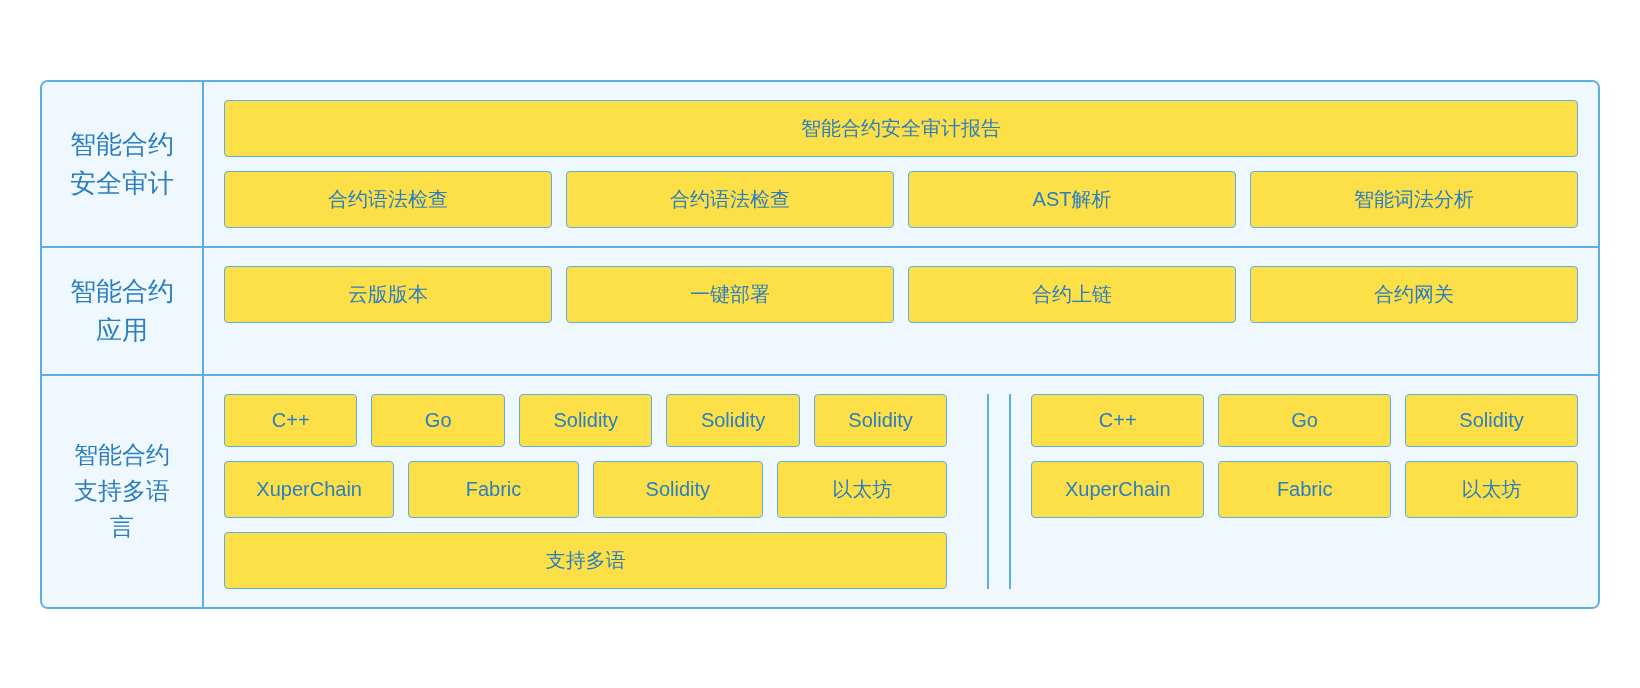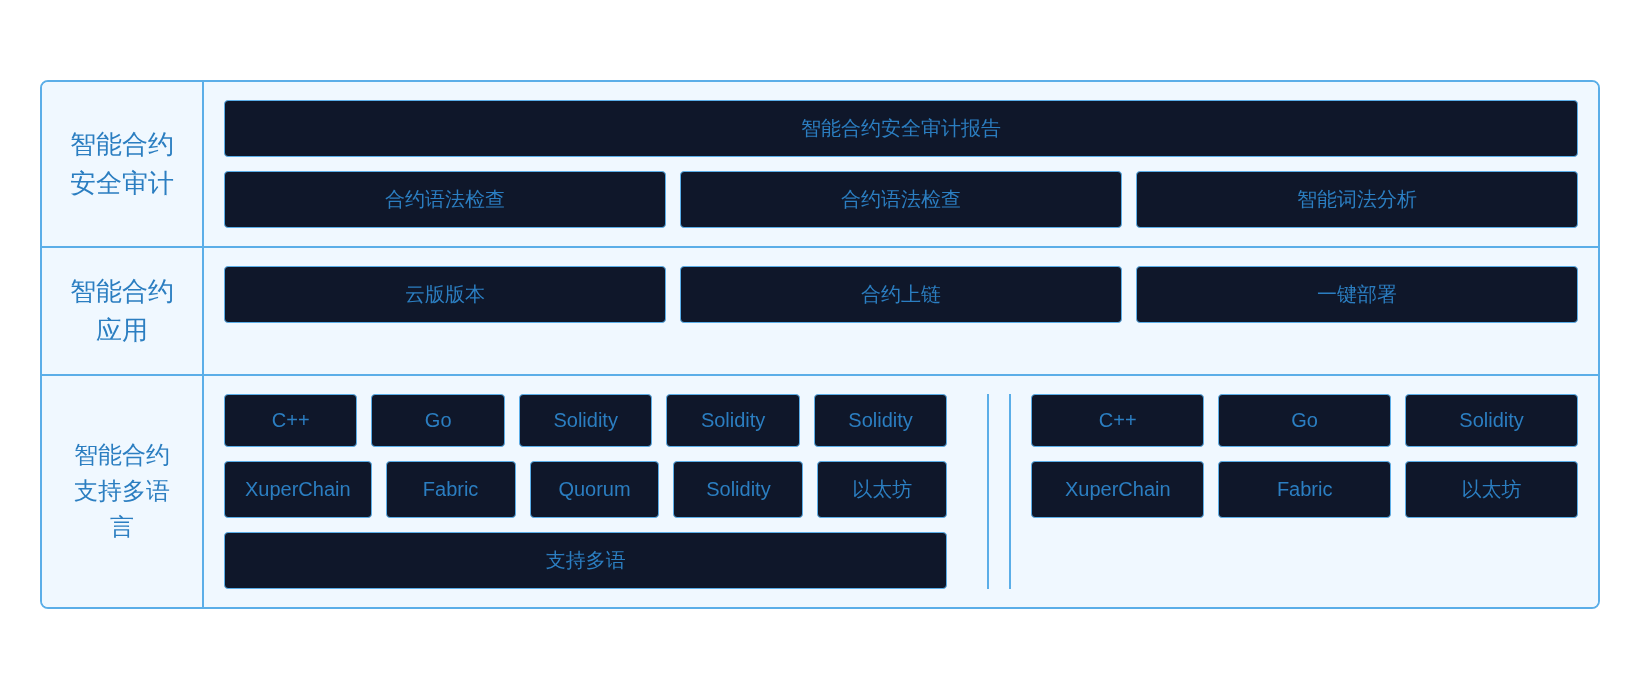--- a/index.html
+++ b/index.html
@@ -68,21 +68,21 @@
     .row {
       display: flex;
       flex-direction: row;
       gap: 14px;
       align-items: stretch;
     }
 
     .box {
       border: 1.5px solid #5baee8;
       border-radius: 4px;
-      background: #0f172a;
+      background: #fde047;
       color: #2b7ec1;
       font-size: 20px;
       display: flex;
       align-items: center;
       justify-content: center;
       padding: 14px 20px;
       text-align: center;
       white-space: nowrap;
     }
 
@@ -120,33 +120,35 @@
   <div class="section">
     <div class="section-title" style="white-space: pre-line;">智能合约
 安全审计</div>
     <div class="section-content">
       <div class="row">
         <div class="box box-full">智能合约安全审计报告</div>
       </div>
       <div class="row">
         <div class="box box-quarter">合约语法检查</div>
         <div class="box box-quarter">合约语法检查</div>
+        <div class="box box-quarter">AST解析</div>
         <div class="box box-quarter">智能词法分析</div>
       </div>
     </div>
   </div>
 
   <div class="section">
     <div class="section-title" style="white-space: pre-line;">智能合约
 应用</div>
     <div class="section-content">
       <div class="row">
         <div class="box box-quarter">云版版本</div>
+        <div class="box box-quarter">一键部署</div>
         <div class="box box-quarter">合约上链</div>
-        <div class="box box-quarter">一键部署</div>
+        <div class="box box-quarter">合约网关</div>
       </div>
     </div>
   </div>
 
   <div class="section" style="align-items: stretch;">
     <div class="section-title" style="white-space: pre-line; font-size:24px;">智能合约
 支持多语
 言</div>
     <div class="section-content" style="padding: 18px 0 18px 0;">
       <div style="display:flex; flex-direction:row; flex:1; padding: 0 20px 0 20px; gap: 0;">
@@ -157,21 +159,20 @@
             <div class="box box-quarter">C++</div>
             <div class="box box-quarter">Go</div>
             <div class="box box-quarter">Solidity</div>
             <div class="box box-quarter">Solidity</div>
             <div class="box box-quarter">Solidity</div>
           </div>
 
           <div class="row">
             <div class="box box-quarter">XuperChain</div>
             <div class="box box-quarter">Fabric</div>
-            <div class="box box-quarter">Quorum</div>
             <div class="box box-quarter">Solidity</div>
             <div class="box box-quarter">以太坊</div>
           </div>
 
           <div class="row">
             <div class="box box-full">支持多语</div>
           </div>
         </div>
 
         <div style="width:2px; background:#5baee8; margin: 0 20px; flex-shrink:0;"></div>

